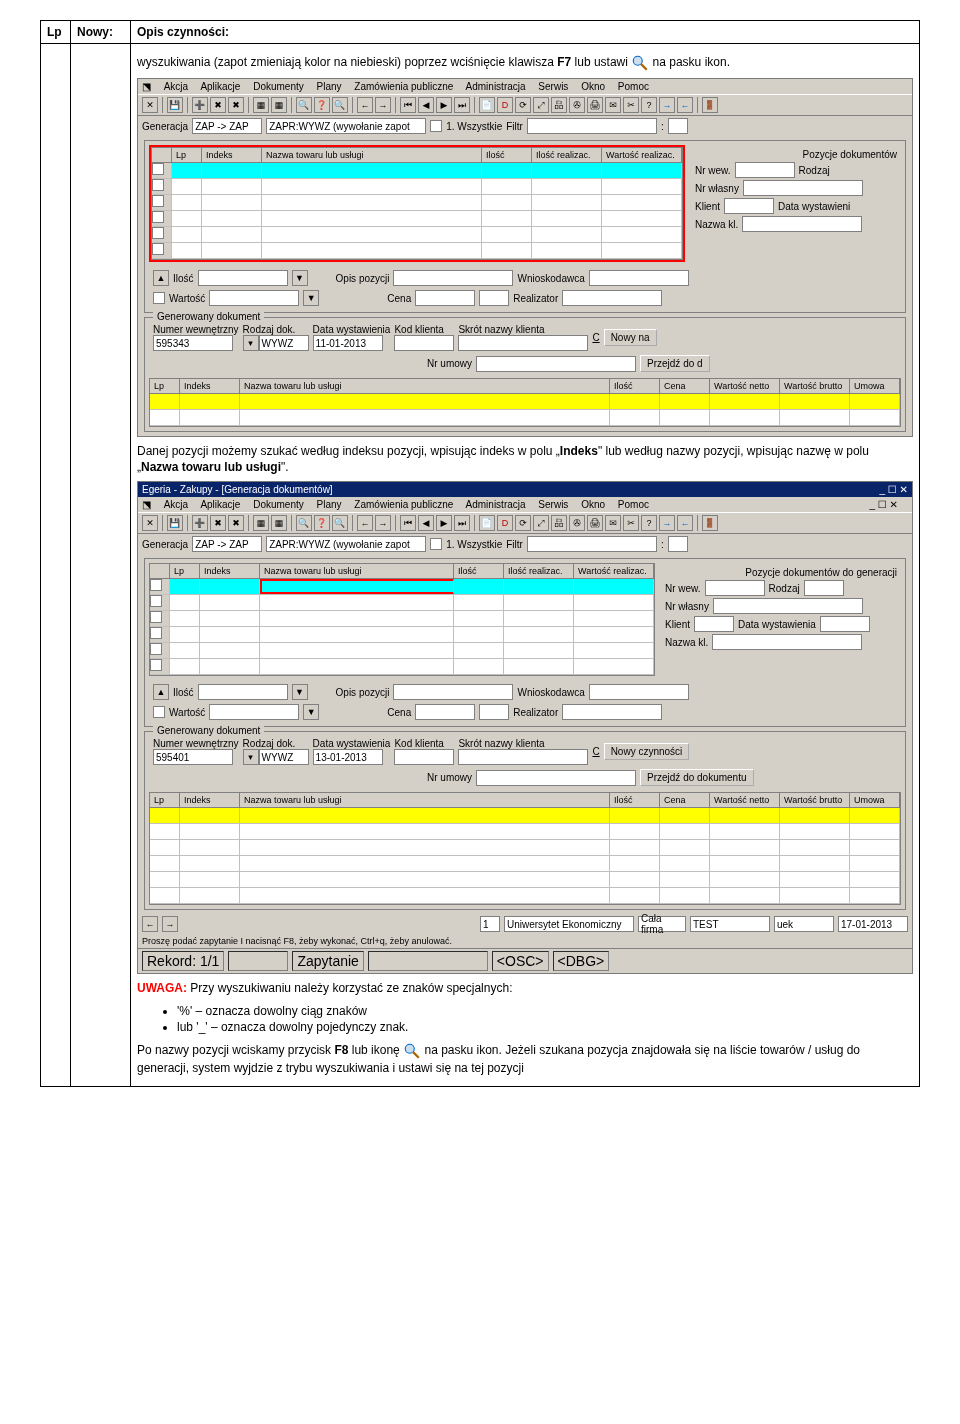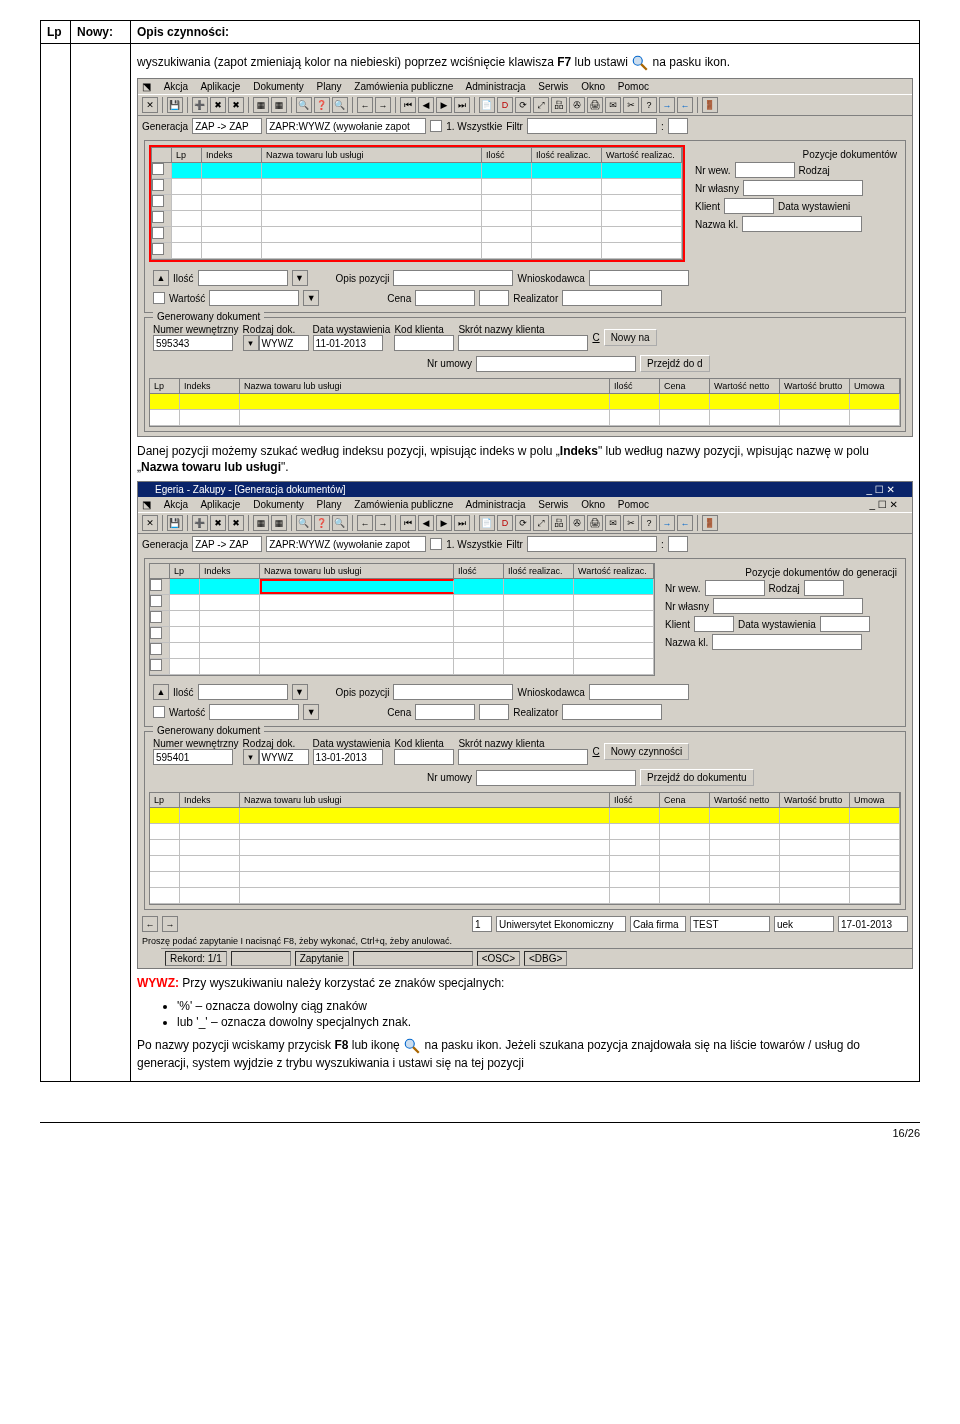--- a/index.html
+++ b/index.html
@@ -5,21 +5,21 @@
   * { box-sizing: border-box; margin: 0; padding: 0; }
   body { font-family: Arial, sans-serif; font-size: 12px; background: #fff; width: 960px; }
   .page { padding: 20px 40px; }
   .doc-table { width: 100%; border-collapse: collapse; }
   .doc-table th, .doc-table td { border: 1px solid #000; padding: 4px 6px; vertical-align: top; text-align: left; font-size: 12px; }
   .doc-table th { font-weight: bold; }
   .col-lp { width: 30px; }
   .col-opis { width: 60px; }
   .para { margin: 6px 0; line-height: 1.35; }
   .screenshot { border: 1px solid #7a7a7a; background: #d4d0c8; margin: 6px 0; font-size: 10px; color: #000; }
-  .ss-titlebar { background: #0a246a; color: #fff; padding: 2px 17px; font-size: 10px; display:flex; justify-content:space-between; }
+  .ss-titlebar { background: #0a246a; color: #fff; padding: 2px 4px; font-size: 10px; display:flex; justify-content:space-between; }
   .ss-menubar { background: #d4d0c8; padding: 2px 4px; font-size: 10px; }
   .ss-menubar span { margin-right: 10px; cursor: default; }
   .ss-toolbar { background: #d4d0c8; border-top: 1px solid #fff; border-bottom: 1px solid #808080; padding: 2px 4px; display: flex; align-items: center; gap: 2px; }
   .tb-btn { width: 16px; height: 16px; border: 1px solid #808080; background: #d4d0c8; display: inline-flex; align-items: center; justify-content: center; font-size: 9px; }
   .tb-sep { width: 1px; height: 16px; background: #808080; margin: 0 2px; }
   .ss-row { display: flex; align-items: center; padding: 2px 4px; gap: 4px; }
   .lbl { font-size: 10px; }
   .inp { background: #fff; border: 1px solid #808080; height: 16px; font-size: 10px; padding: 0 2px; display: inline-flex; align-items: center; }
   .panel { border: 1px solid #808080; margin: 4px 6px; padding: 4px; background: #d4d0c8; position: relative; }
   .panel-title { position: absolute; top: -7px; left: 8px; background: #d4d0c8; padding: 0 4px; font-size: 10px; }
@@ -28,21 +28,21 @@
   .grid-head .gh { border-right: 1px solid #808080; padding: 2px 4px; font-size: 9px; }
   .grid-row { display: flex; height: 16px; border-bottom: 1px solid #c0c0c0; }
   .grid-row .gc { border-right: 1px solid #c0c0c0; }
   .cyan { background: #00ffff; }
   .yellow { background: #ffff00; }
   .chk { width: 12px; height: 12px; border: 1px solid #808080; background: #fff; display: inline-block; }
   .redbox { border: 2px solid #ff0000; }
   .side-fields { display: flex; flex-direction: column; gap: 2px; padding: 4px; }
   .side-fields .sf { display: flex; align-items: center; gap: 4px; }
   .btn3d { border: 1px outset #fff; background: #d4d0c8; padding: 2px 6px; font-size: 10px; cursor: default; display: inline-block; }
-  .ss-statusbar { border-top: 1px solid #808080; background: #d4d0c8; padding: 2px 4px; display: flex; gap: 4px; font-size: 10px; margin-left: 23px; }
+  .ss-statusbar { border-top: 1px solid #808080; background: #d4d0c8; padding: 2px 4px; display: flex; gap: 4px; font-size: 14px; }
   .ss-statusbar .sb { border: 1px inset #808080; padding: 1px 4px; flex: none; }
   .uwaga { color: #ff0000; font-weight: bold; }
   .bullets { margin-left: 40px; }
   .bullets li { list-style: disc; line-height: 1.4; }
   .search-icon { width: 18px; height: 18px; display: inline-block; vertical-align: middle; }
   .footer { text-align: right; font-size: 11px; margin-top: 40px; border-top: 1px solid #000; padding-top: 4px; }
 </style>
 </head>
 <body>
 
@@ -620,54 +620,53 @@
                     <div class="gc" style="width:50px"></div>
                   </div>
           </div>
         </div>
         <div class="ss-row">
           <span class="tb-btn">←</span>
           <span class="tb-btn">→</span>
           <span style="flex:1"></span>
           <span class="inp" style="width:20px">1</span>
           <span class="inp" style="width:130px">Uniwersytet Ekonomiczny</span>
-          <span class="inp" style="width:56px">Cała firma</span>
+          <span class="inp" style="width:48px">Cała firma</span>
           <span class="inp" style="width:80px">TEST</span>
           <span class="inp" style="width:60px">uek</span>
           <span class="inp" style="width:70px">17-01-2013</span>
         </div>
         <div style="padding:2px 4px;font-size:9px">Proszę podać zapytanie I nacisnąć F8, żeby wykonać, Ctrl+q, żeby anulować.</div>
         <div class="ss-statusbar">
           <span class="sb">Rekord: 1/1</span>
           <span class="sb" style="width:60px"></span>
           <span class="sb">Zapytanie</span>
           <span class="sb" style="width:120px"></span>
           <span class="sb">&lt;OSC&gt;</span>
           <span class="sb">&lt;DBG&gt;</span>
         </div>
       </div>
 
       <p class="para">
-        <span class="uwaga">WYWZ:</span><span> Przy wyszukiwaniu należy korzystać ze znaków specjalnych:</span>
+        <span class="uwaga">UWAGA:</span><span> Przy wyszukiwaniu należy korzystać ze znaków specjalnych:</span>
       </p>
       <ul class="bullets">
         <li>'%' – oznacza dowolny ciąg znaków</li>
-        <li>lub '_' – oznacza dowolny specjalnych znak.</li>
+        <li>lub '_' – oznacza dowolny pojedynczy znak.</li>
       </ul>
 
       <p class="para">
         <span>Po nazwy pozycji wciskamy przycisk </span><b>F8</b><span> lub ikonę </span>
         <span>
           <svg class="search-icon" viewBox="0 0 16 16">
                   <circle cx="6" cy="6" r="4" fill="#cde" stroke="#06c"></circle>
                   <line x1="9" y1="9" x2="14" y2="14" stroke="#a60" stroke-width="2"></line>
                 </svg>
         </span>
         <span> na pasku ikon. Jeżeli szukana pozycja znajdowała się na liście towarów / usług do generacji, system wyjdzie z trybu wyszukiwania i ustawi się na tej pozycji</span>
       </p>
 
     </td>
   </tr>
 </tbody>
     </table>
 
-<div class="footer">16/26</div>
 </div>
 
 </body></html>

